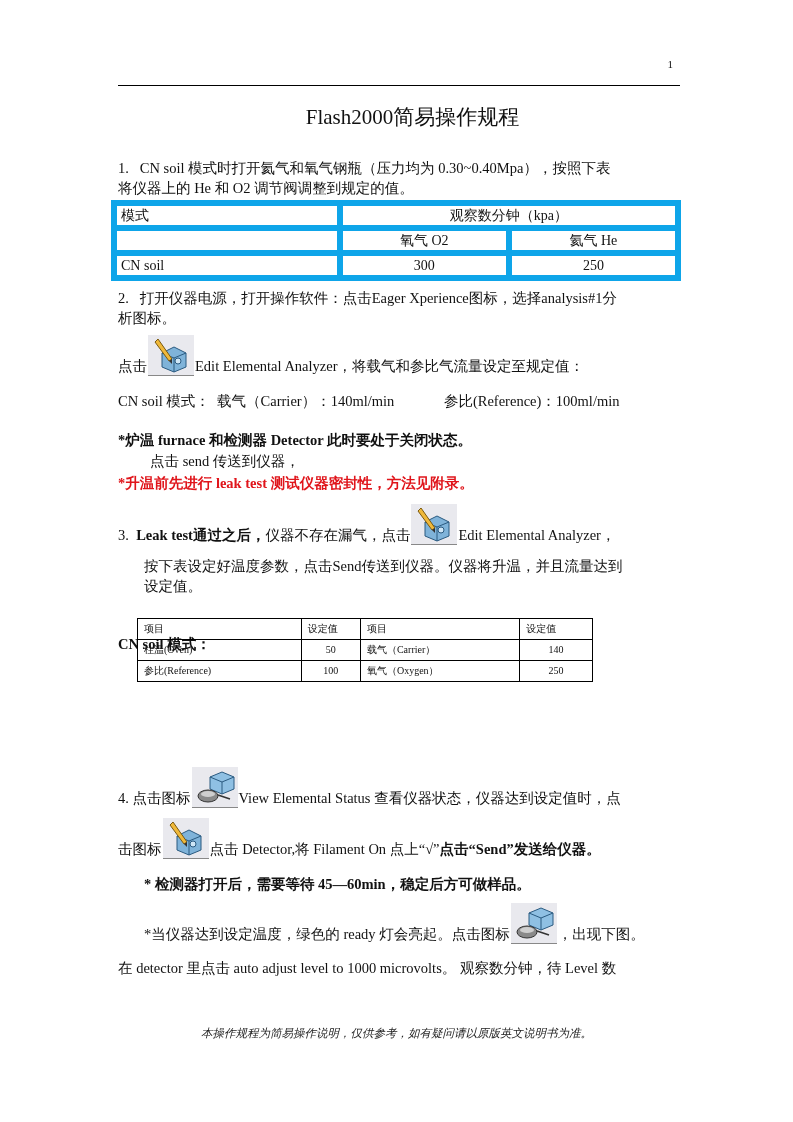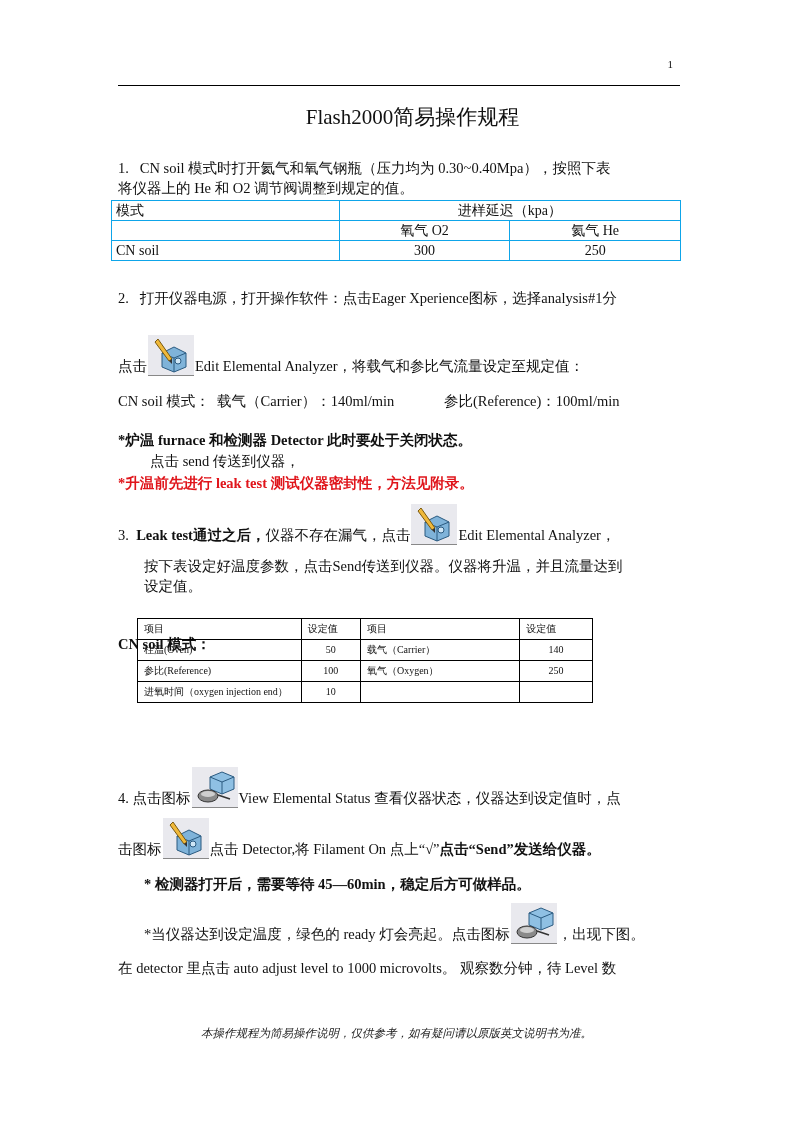--- a/index.html
+++ b/index.html
@@ -12,21 +12,21 @@
   .pnum { right: 120px; top: 58px; font-size: 11px; }
   .hrule { left: 118px; width: 562px; top: 85px; border-top: 1px solid #000; }
   .title { left: 0; width: 793px; top: 103px; text-align: center; font-size: 21px; margin-left: 16px; }
   .para { left: 118px; width: 562px; line-height: 20px; }
   .line { left: 118px; white-space: nowrap; }
   .ind { left: 144px; }
   .bold { font-weight: bold; }
   .red { color: #e0151b; font-weight: bold; }
   table { border-collapse: collapse; }
   table.t1 { left: 111px; top: 200px; width: 570px; font-size: 14px; }
-  table.t1 td { border: 1px solid #0ea5e9; height: 19px; padding: 0 4px; line-height: 19px; }
+  table.t1 td { border: 6px solid #0ea5e9; height: 19px; padding: 0 4px; line-height: 19px; }
   table.t1 td.c { text-align: center; }
   table.t2 { left: 137px; top: 618px; width: 456px; font-size: 10px; }
   table.t2 td { border: 1px solid #000; height: 20px; padding: 0 6px; line-height: 20px; }
   table.t2 td.v { text-align: center; }
   .icon { display: inline-block; width: 46px; height: 40px; vertical-align: bottom;
           border-bottom: 1px solid #888; background: #e9e9ee; margin: 0 1px; position: relative; }
   .icon svg { position: absolute; left: 4px; top: 2px; }
   .footer { left: 0; width: 793px; top: 1026px; text-align: center; font-size: 11.5px; font-style: italic; color: #222; }
 </style>
 </head>
@@ -37,37 +37,38 @@
 <div class="abs title">Flash2000简易操作规程</div>
 
 <div class="abs para" style="top:158px;">
   <div>1.&nbsp;&nbsp; CN soil 模式时打开氦气和氧气钢瓶（压力均为 0.30~0.40Mpa），按照下表</div>
   <div>将仪器上的 He 和 O2 调节阀调整到规定的值。</div>
 </div>
 <table class="abs t1">
   <tbody>
       <tr>
     <td style="width:40%;">模式</td>
-    <td colspan="2" class="c">进样延迟（kpa）</td>
+    <td colspan="2" class="c">观察数分钟（kpa）</td>
   </tr>
   <tr>
     <td></td>
     <td class="c" style="width:30%;font-family:Liberation Serif, serif;">氧气 O2</td>
     <td class="c">氦气 He</td>
   </tr>
   <tr>
     <td>CN soil</td>
     <td class="c">300</td>
     <td class="c">250</td>
   </tr>
 </tbody>
   </table>
 
 <div class="abs para" style="top:288px;">
   <div>2.&nbsp;&nbsp; 打开仪器电源，打开操作软件：点击Eager Xperience图标，选择analysis#1分</div>
+  <div>析图标。</div>
 </div>
 <div class="abs line" style="top:335px;">
   <span>点击</span><span class="icon">
     <svg width="38" height="36" viewBox="0 0 38 36">
       <path d="M10 16 L22 10 L34 16 L34 30 L22 35 L10 30 Z" fill="#7fb3d9" stroke="#2a5a80" stroke-width="1"></path>
       <path d="M10 16 L22 21 L34 16" fill="none" stroke="#2a5a80" stroke-width="1"></path>
       <path d="M22 21 L22 35" stroke="#2a5a80" stroke-width="1"></path>
       <circle cx="26" cy="24" r="3" fill="#cfe6f6" stroke="#2a5a80"></circle>
       <path d="M6 2 L20 22 L17 24 L3 5 Z" fill="#f0b93a" stroke="#7a5a10" stroke-width="1"></path>
       <path d="M17 24 L20 22 L20 27 Z" fill="#333"></path>
@@ -114,26 +115,20 @@
     <td class="v">50</td>
     <td>载气（Carrier）</td>
     <td class="v">140</td>
   </tr>
   <tr>
     <td>参比(Reference)</td>
     <td class="v">100</td>
     <td>氧气（Oxygen）</td>
     <td class="v">250</td>
   </tr>
-  <tr>
-    <td>进氧时间（oxygen injection end）</td>
-    <td class="v">10</td>
-    <td></td>
-    <td class="v"></td>
-  </tr>
 </tbody>
   </table>
 
 <div class="abs line" style="top:767px;">
   <span>4.  点击图标</span><span class="icon">
     <svg width="40" height="36" viewBox="0 0 40 36">
       <path d="M14 8 L26 3 L38 8 L38 20 L26 25 L14 20 Z" fill="#8fc0e3" stroke="#2a5a80" stroke-width="1"></path>
       <path d="M14 8 L26 13 L38 8" fill="none" stroke="#2a5a80" stroke-width="1"></path>
       <path d="M26 13 L26 25" stroke="#2a5a80" stroke-width="1"></path>
       <ellipse cx="12" cy="27" rx="10" ry="6" fill="#8a8a8a" stroke="#333"></ellipse>

